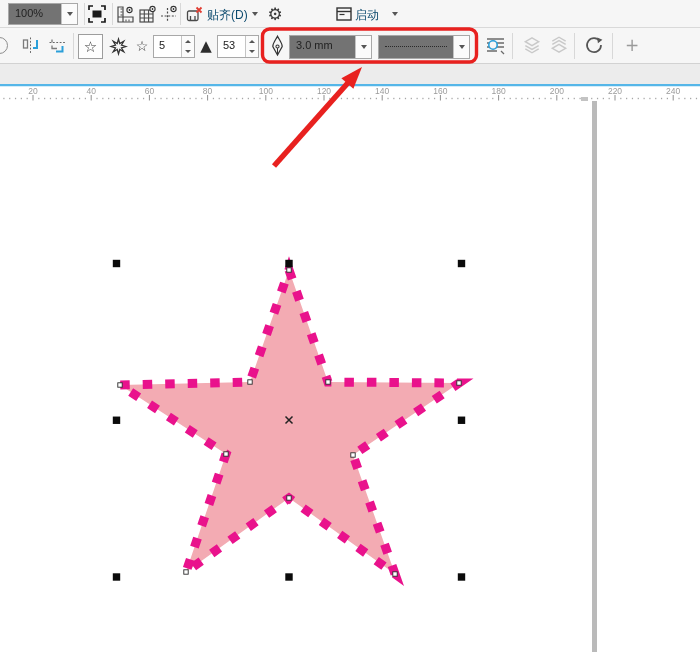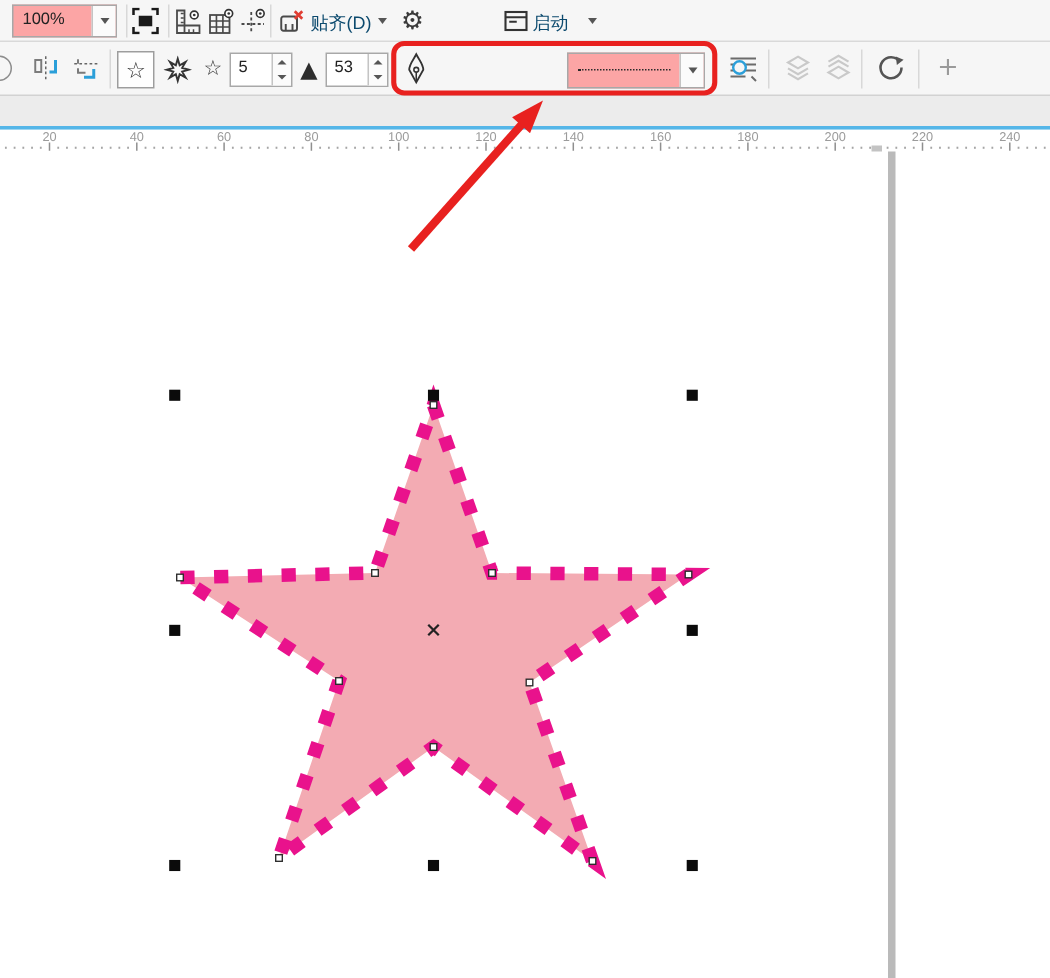--- a/index.html
+++ b/index.html
@@ -11,21 +11,21 @@
   #row1 { top:0; height:28px; border-bottom:1px solid #d9d9d9; }
   #row2 { top:28px; height:36px; border-bottom:1px solid #d2d2d2; }
 
   .abs { position:absolute; }
   .icon-btn { display:flex; align-items:center; justify-content:center;
     height:24px; width:22px; color:#444; }
   .sep { position:absolute; width:1px; background:#d8d8d8; }
   #row1 .sep { top:3px; height:22px; }
   #row2 .sep { top:5px; height:26px; }
 
-  .combo { position:absolute; display:flex; background:#fca5a5; border:1px solid #a8a8a8; }
+  .combo { position:absolute; display:flex; background:#737373; border:1px solid #a8a8a8; }
   .combo .val { flex:1; font-size:11px; color:#222; padding:3px 0 0 6px; white-space:nowrap; }
   .dd-btn { width:16px; border-left:1px solid #c4c4c4; background:#fbfbfb;
     display:flex; align-items:center; justify-content:center; }
   .dd-tri { width:0; height:0; border-left:3.5px solid transparent;
     border-right:3.5px solid transparent; border-top:4px solid #555; }
 
   .spin { position:absolute; display:flex; background:#fff; border:1px solid #a8a8a8; }
   .spin .val { flex:1; font-size:11px; color:#222; padding:3px 0 0 5px; }
   .spin-arrows { width:13px; border-left:1px solid #c4c4c4; display:flex;
     flex-direction:column; background:#fbfbfb; }
@@ -185,20 +185,26 @@
           </div>
       </div>
     </div>
 
     <div class="icon-btn abs" style="left:267px; top:5px; width:20px; height:26px;">
       <svg width="15" height="25" viewBox="0 0 16 26">
         <path d="M8 2 C10 6 13 9 13 13 L8 22 L3 13 C3 9 6 6 8 2 Z" fill="none" stroke="#333" stroke-width="1.3"></path>
         <circle cx="8" cy="13" r="1.7" fill="none" stroke="#333" stroke-width="1.1"></circle>
         <path d="M8 14.7V21" stroke="#333" stroke-width="1.1"></path>
       </svg>
+    </div>
+    <div class="combo" style="left:289px; top:7px; width:83px; height:24px;">
+      <div class="val">3.0 mm</div>
+      <div class="dd-btn">
+          <div class="dd-tri"></div>
+        </div>
     </div>
     <div class="combo" style="left:378px; top:7px; width:92px; height:24px;">
       <div class="dotted-preview"></div>
       <div class="dd-btn">
           <div class="dd-tri"></div>
         </div>
     </div>
 
     <div class="icon-btn abs" style="left:482px; top:5px; width:26px;">
       <svg width="21" height="20" viewBox="0 0 21 20">

